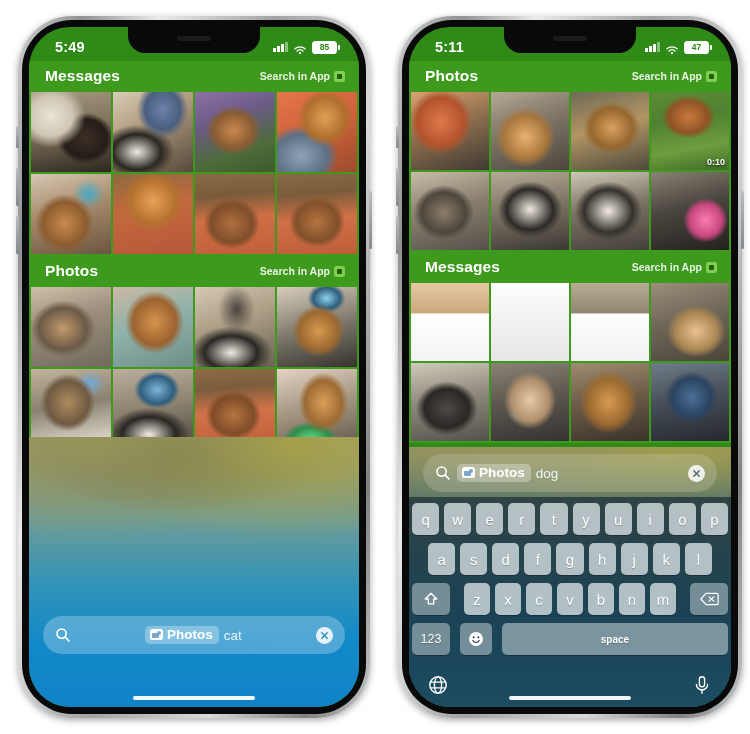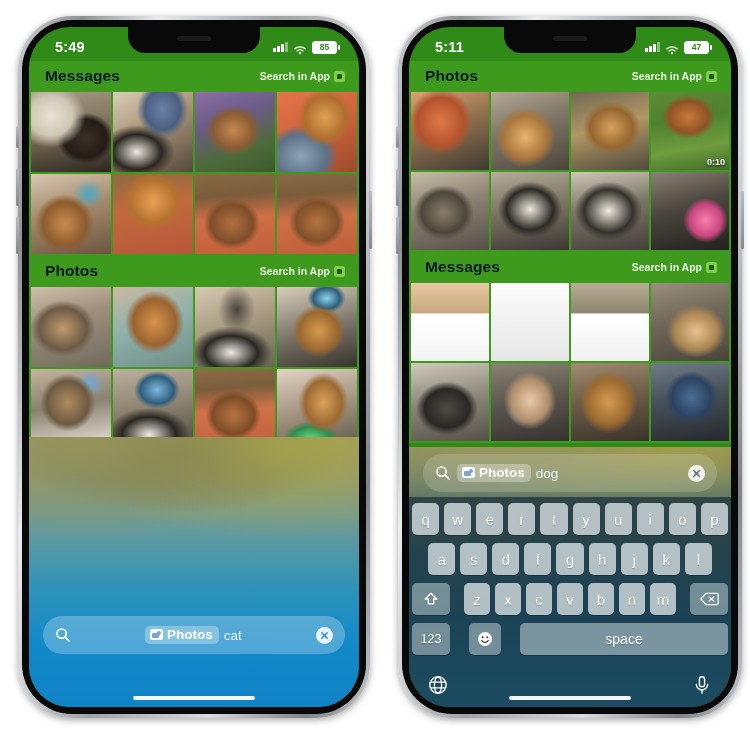--- a/index.html
+++ b/index.html
@@ -73,21 +73,21 @@
     background:#fff; border-radius: 0 1px 1px 0;
   }
 
   
   .results { position:absolute; left:0; right:0; top:0; background:#3d9a1c; }
 
   .sec-head {
     display:flex; align-items:center; justify-content:space-between;
     padding: 6px 14px 7px 16px;
   }
-  .sec-title { color:#0f172a; font-size:15.5px; font-weight:700; letter-spacing:.1px; }
+  .sec-title { color:#ffffff; font-size:15.5px; font-weight:700; letter-spacing:.1px; }
   .sec-action { display:flex; align-items:center; gap:4px; }
   .sec-action-label { color:#e8f3e2; font-size:10.5px; font-weight:700; }
   .app-chip {
     width:11px; height:11px; border-radius:2.5px;
     background:#7fce4d; display:flex; align-items:center; justify-content:center;
   }
   .app-chip span { display:block; width:5px; height:5px; background:#235a0d; border-radius:1px; }
 
   .grid { display:grid; grid-template-columns: repeat(4,1fr); gap:2px; padding:0 2px 2px 2px; }
   .cell { position:relative; aspect-ratio: 1/1; overflow:hidden; background:#c2410c; }
@@ -157,24 +157,24 @@
     background: rgba(215,224,226,.80);
     color:#fff; font-size:15px;
     display:flex; align-items:center; justify-content:center;
     box-shadow: 0 1px 0 rgba(0,0,0,.28);
     text-shadow: 0 1px 1px rgba(0,0,0,.25);
   }
   .krow.r2 { padding: 0 16px; }
   .krow.r3 { padding: 0 0; }
   .key.wide { flex: 0 0 38px; background: rgba(150,170,176,.72); }
   .key.spacer { flex: 0 0 4px; background: transparent; box-shadow:none; }
-  .krow.r4 { gap:19px;border-radius:13px; }
+  .krow.r4 { gap:10px;border-radius:13px; }
   .key.num { flex: 0 0 38px; background: rgba(150,170,176,.72); font-size:12.5px; }
   .key.emoji { flex: 0 0 32px; background: rgba(150,170,176,.72); font-size:14px; }
-  .key.space { flex: 1 1 auto; background: rgba(180,198,204,.62); font-size:14px; }
+  .key.space { flex: 1 1 auto; background: rgba(180,198,204,.62); font-size:10px;font-weight:bold; }
   .key.search { flex: 0 0 76px; background:#0a84ff; font-size:12.5px; box-shadow:0 1px 0 rgba(0,0,0,.3); }
   .kbbottom {
     height:44px; display:flex; align-items:center; justify-content:space-between;
     padding: 0 16px;
   }
   .kb-ico { width:20px; height:20px; }
 
   
   .home-ind {
     position:absolute; bottom:7px; left:50%; transform:translateX(-50%);

